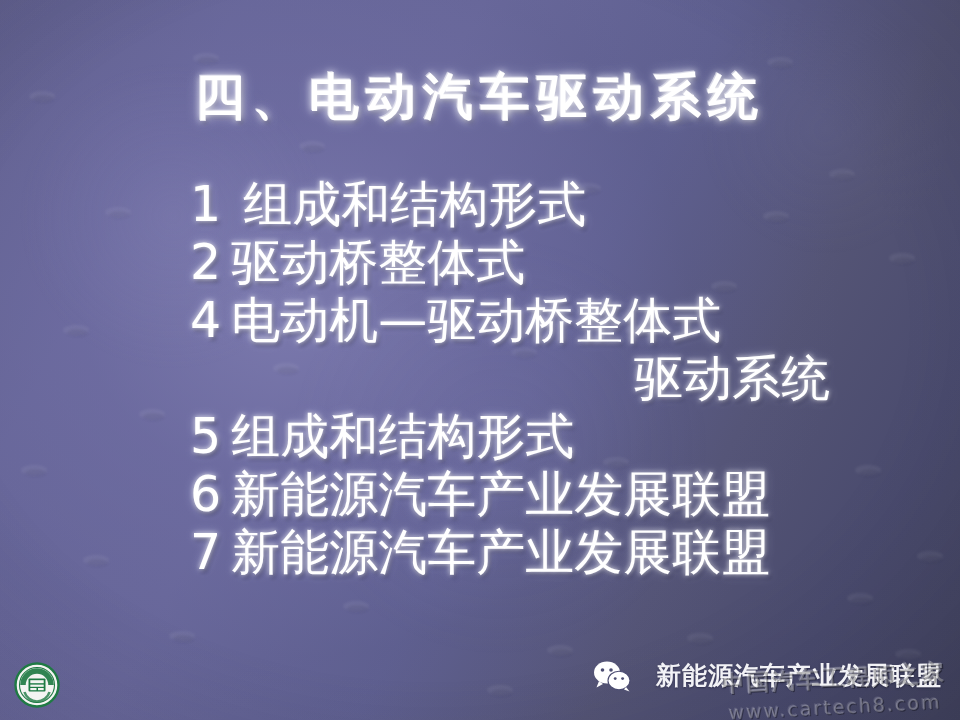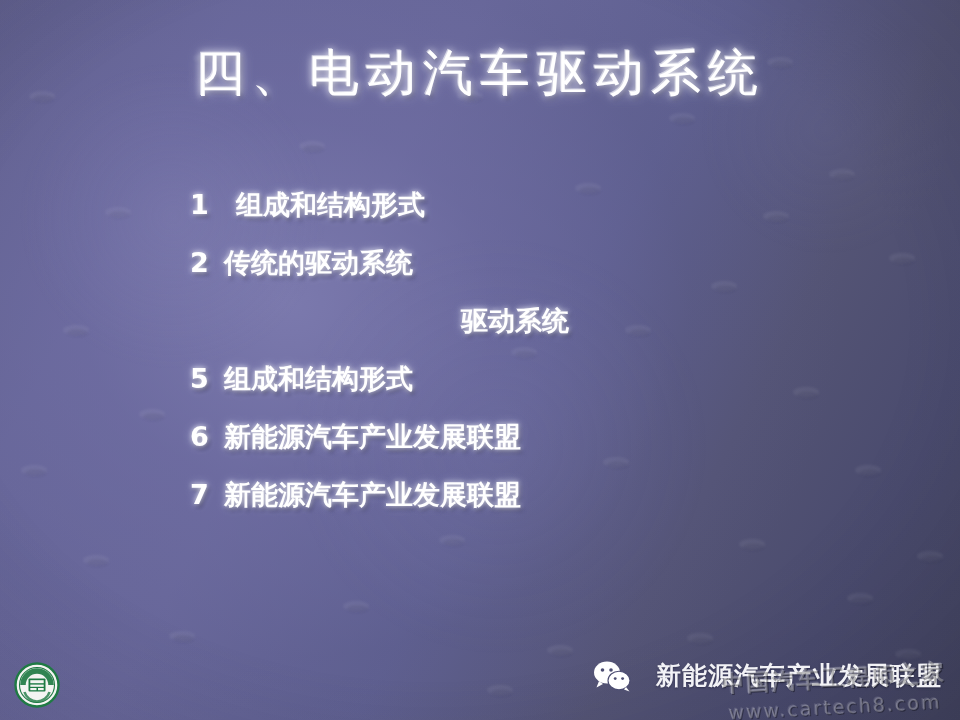--- a/index.html
+++ b/index.html
@@ -59,47 +59,47 @@
       radial-gradient(circle 220px at 18% 30%, rgba(150,148,198,0.18) 0%, rgba(150,148,198,0) 70%),
       radial-gradient(circle 300px at 52% 62%, rgba(140,138,190,0.12) 0%, rgba(140,138,190,0) 70%),
       radial-gradient(circle 180px at 86% 18%, rgba(120,120,170,0.10) 0%, rgba(120,120,170,0) 70%);
   }
 
   
   #title {
     position: absolute;
     left: 0;
     right: 0;
-    top: 44px;
+    top: 68px;
     text-align: center;
     font-size: 50px;
     line-height: 1.18;
-    font-weight: normal;
+    font-weight: bold;
     color: #ffffff;
     letter-spacing: 7px;
     white-space: nowrap;
     text-shadow:
       0 0 7px rgba(255,255,255,0.95),
       0 0 14px rgba(225,228,255,0.65),
       2px 3px 4px rgba(30,28,60,0.55),
       -1px -1px 0 rgba(255,255,255,0.6);
     font-family: "DejaVu Sans", "Liberation Sans", sans-serif;
   }
 
   
   #list {
     position: absolute;
     left: 190px;
     top: 176px;
     width: 640px;
   }
   .item {
-    font-size: 27px;
+    font-size: 49px;
     line-height: 58px;
-    font-weight: bold;
+    font-weight: normal;
     color: #ffffff;
     white-space: nowrap;
     text-shadow:
       0 0 5px rgba(255,255,255,0.80),
       0 0 11px rgba(215,220,255,0.45),
       2px 3px 4px rgba(25,24,52,0.60);
     font-family: "DejaVu Sans", "Liberation Sans", sans-serif;
   }
   .item .num {
     display: inline-block;
@@ -107,21 +107,21 @@
   }
   .item .gap-wide {
     display: inline-block;
     width: 22px;
   }
   .item .gap {
     display: inline-block;
     width: 10px;
   }
   .item.cont {
-    text-align: center;
+    text-align: right;
     padding-left: 10px;
   }
 
   
   #seal {
     position: absolute;
     left: 14px;
     bottom: 12px;
     width: 46px;
     height: 46px;
@@ -242,24 +242,27 @@
 
   <div id="title">四、电动汽车驱动系统</div>
 
   <div id="list">
 
     <div class="item">
       <span class="num">1</span><span class="gap-wide"></span><span>组成和结构形式</span>
     </div>
 
     <div class="item">
-      <span class="num">2</span><span class="gap"></span><span>传统的驱动系统</span>
-    </div>
-
-
+      <span class="num">2</span><span class="gap"></span><span>驱动桥整体式</span>
+    </div>
+
+
+    <div class="item">
+      <span class="num">4</span><span class="gap"></span><span>电动机—驱动桥整体式</span>
+    </div>
     <div class="item cont">驱动系统</div>
 
     <div class="item">
       <span class="num">5</span><span class="gap"></span><span>组成和结构形式</span>
     </div>
 
     <div class="item">
       <span class="num">6</span><span class="gap"></span><span>新能源汽车产业发展联盟</span>
     </div>
 

